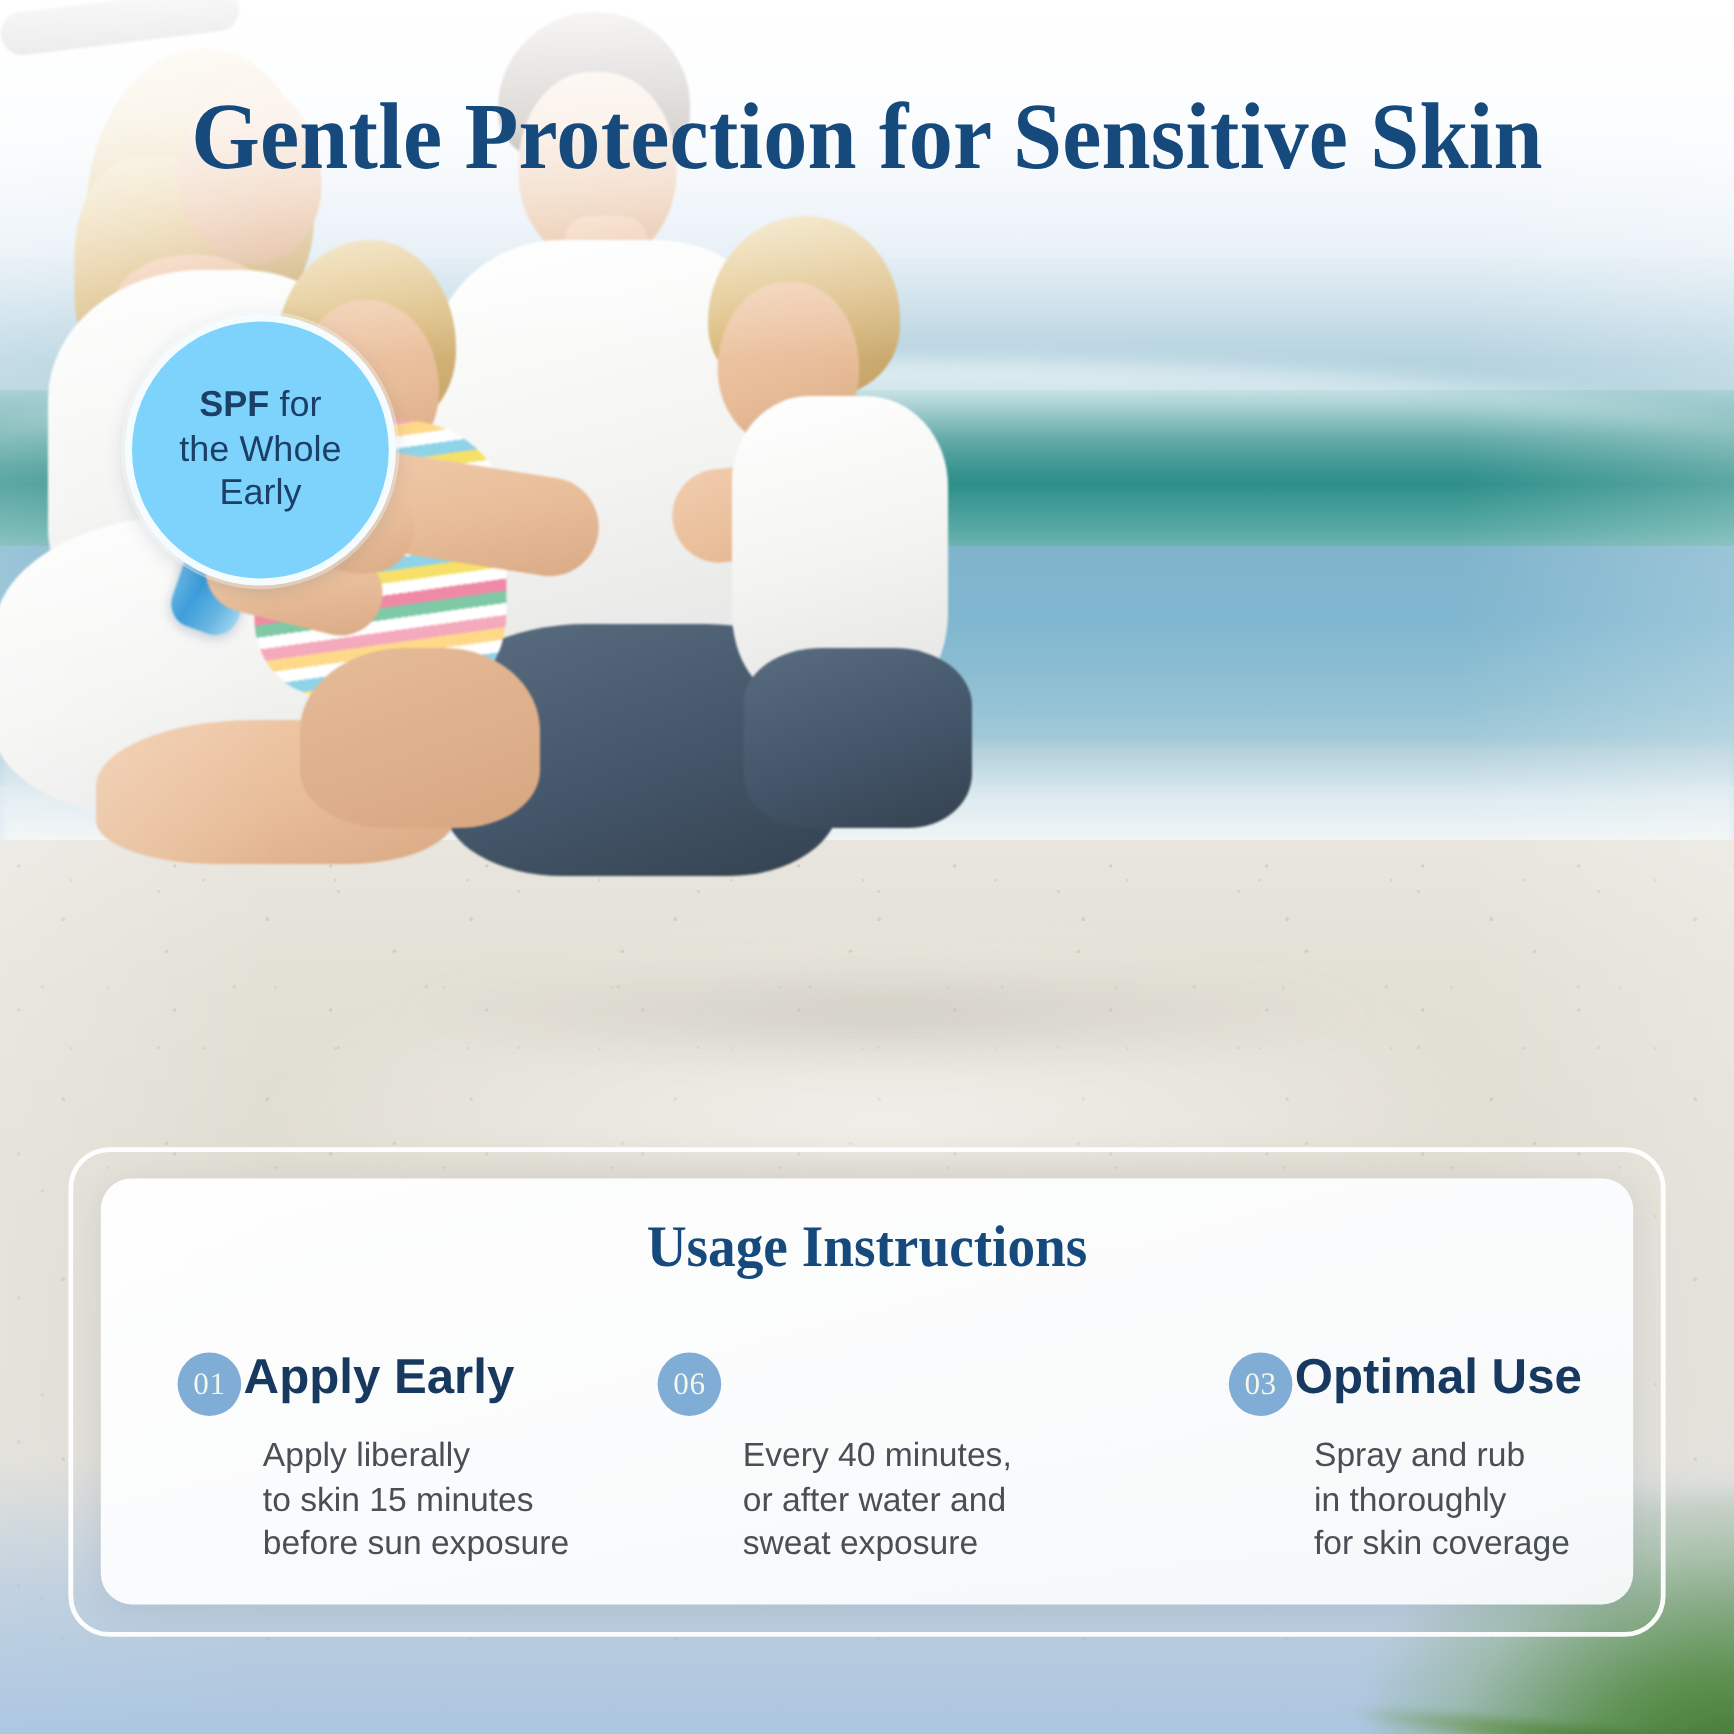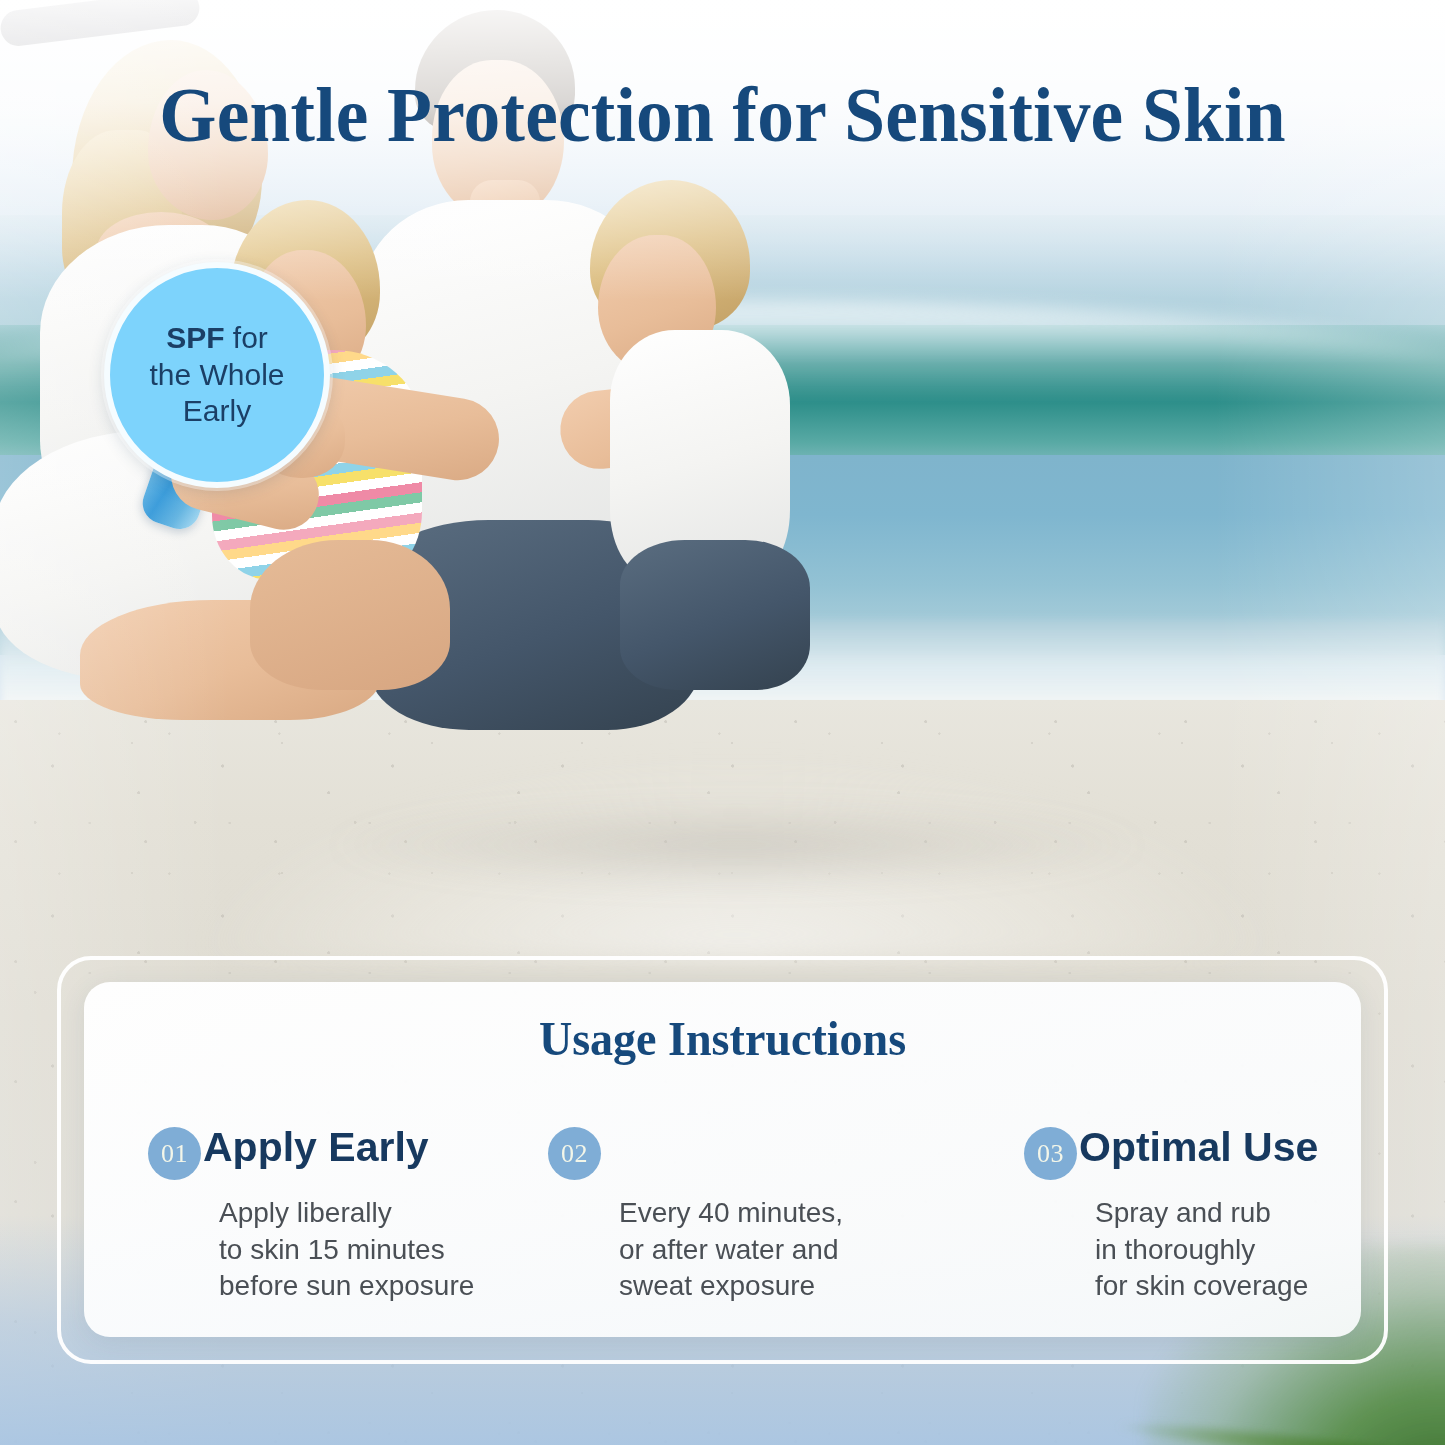--- a/index.html
+++ b/index.html
@@ -352,21 +352,21 @@
           <div class="step-num">01</div>
           <div class="step-title">Apply Early</div>
         </div>
         <div class="step-body">Apply liberally
 to skin 15 minutes
 before sun exposure</div>
       </div>
 
       <div class="step step-2">
         <div class="step-head">
-          <div class="step-num">02</div>
+          <div class="step-num">06</div>
         </div>
         <div class="step-body">Every 40 minutes,
 or after water and
 sweat exposure</div>
       </div>
 
       <div class="step step-3">
         <div class="step-head">
           <div class="step-num">03</div>
           <div class="step-title">Optimal Use</div>

